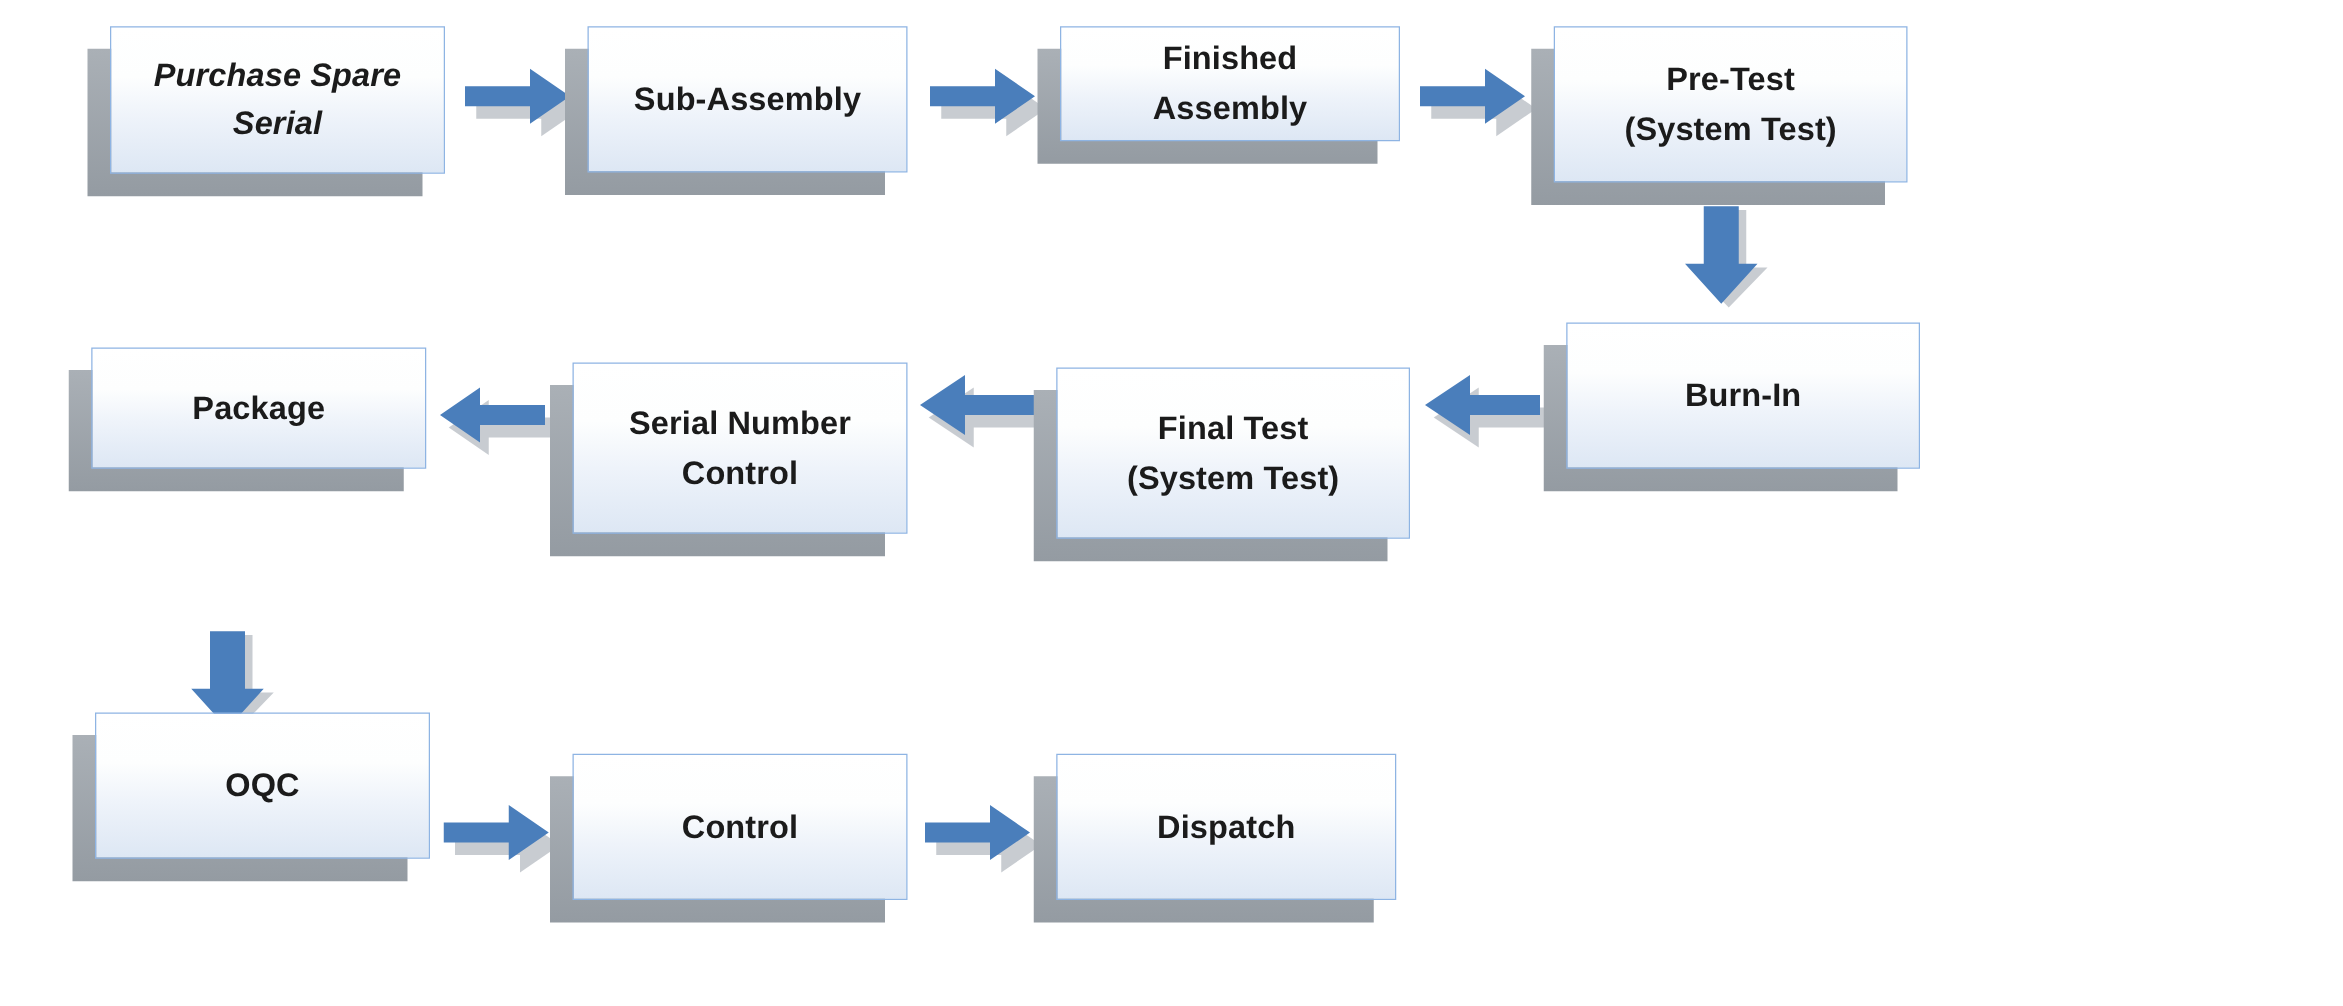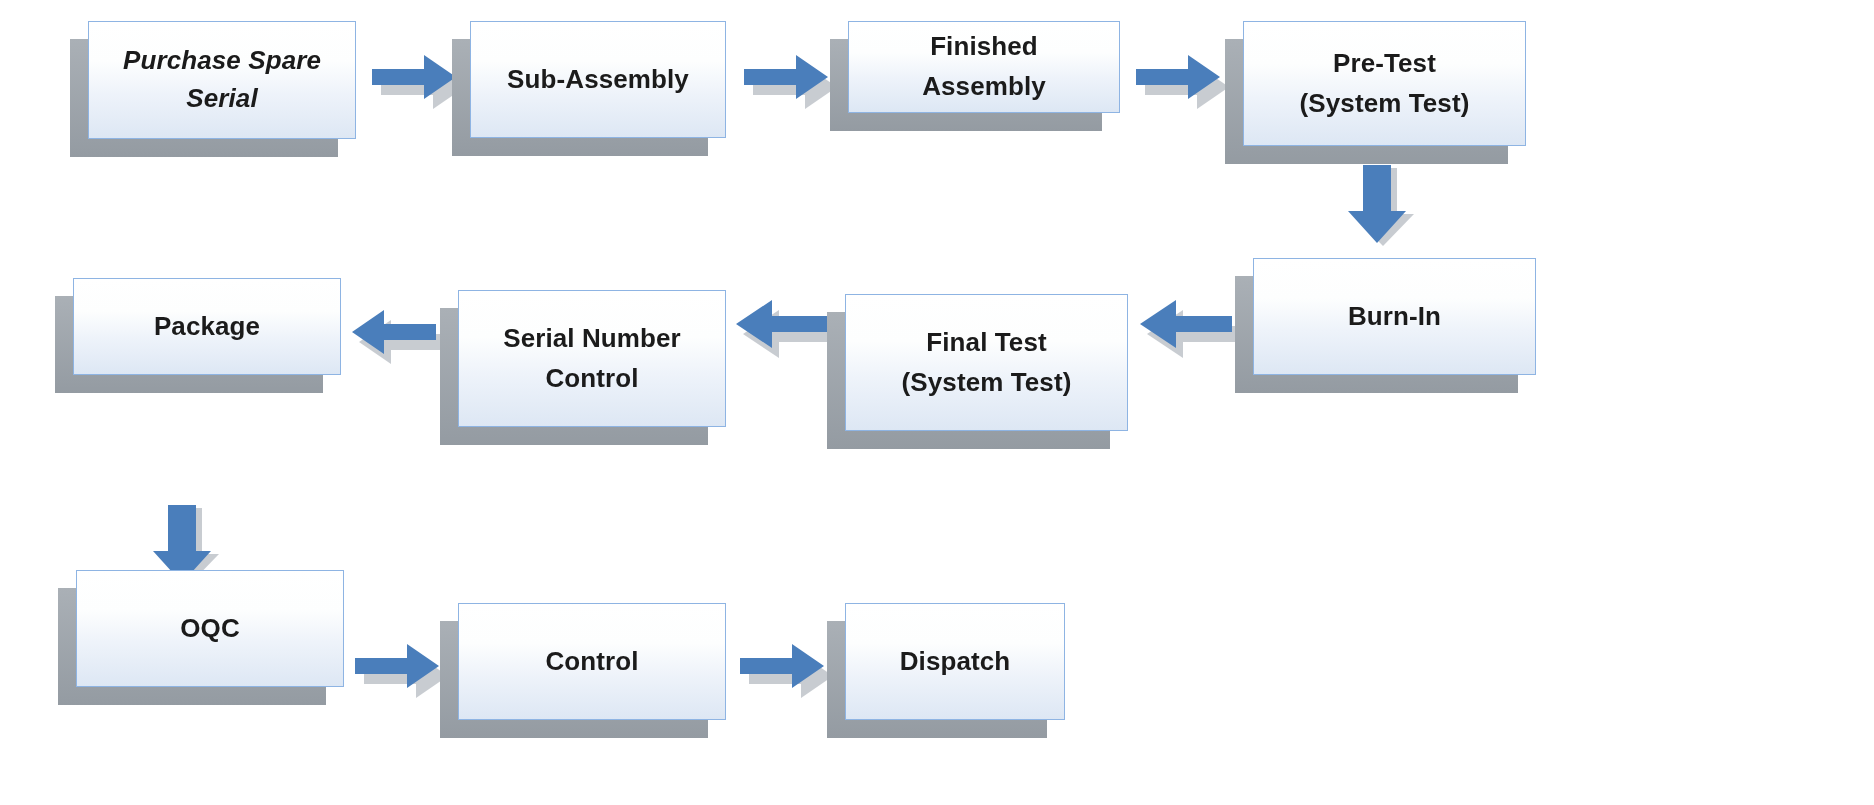--- a/index.html
+++ b/index.html
@@ -214,20 +214,20 @@
     </div>
   </div>
 
   <div class="arrow" style="left:740px; top:644px; width:92px; height:52px;">
     <svg width="92" height="52" viewBox="0 0 92 52">
       <path class="shade" d="M6 20 L58 20 L58 6 L90 28 L58 50 L58 36 L6 36 Z" transform="translate(3,4)"></path>
       <path class="body" d="M0 14 L52 14 L52 0 L84 22 L52 44 L52 30 L0 30 Z"></path>
     </svg>
   </div>
 
-  <div class="node" style="left:845px; top:603px; width:220px; height:117px;">
+  <div class="node" style="left:845px; top:603px; width:272px; height:117px;">
     <div class="plate"></div>
     <div class="face">
       <div class="label">Dispatch</div>
     </div>
   </div>
 
 </div>
 
 </body></html>

